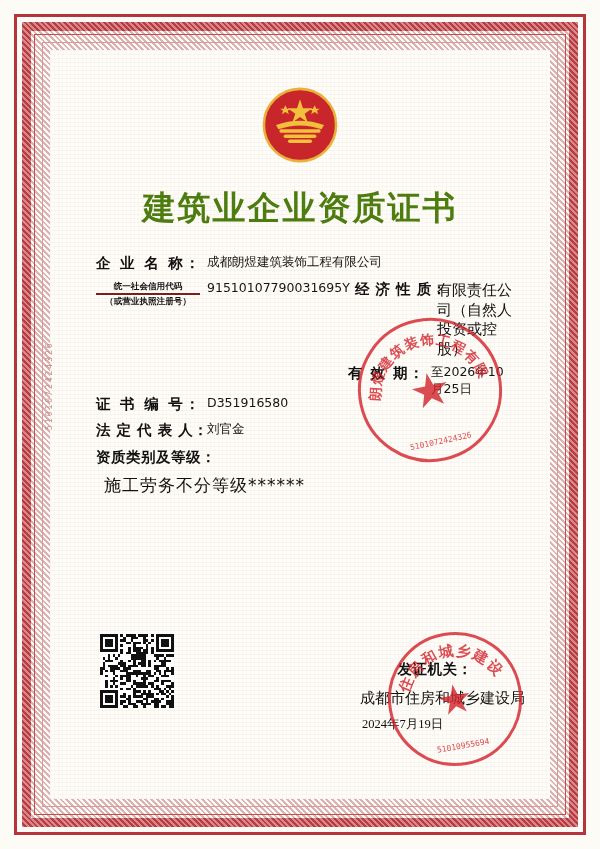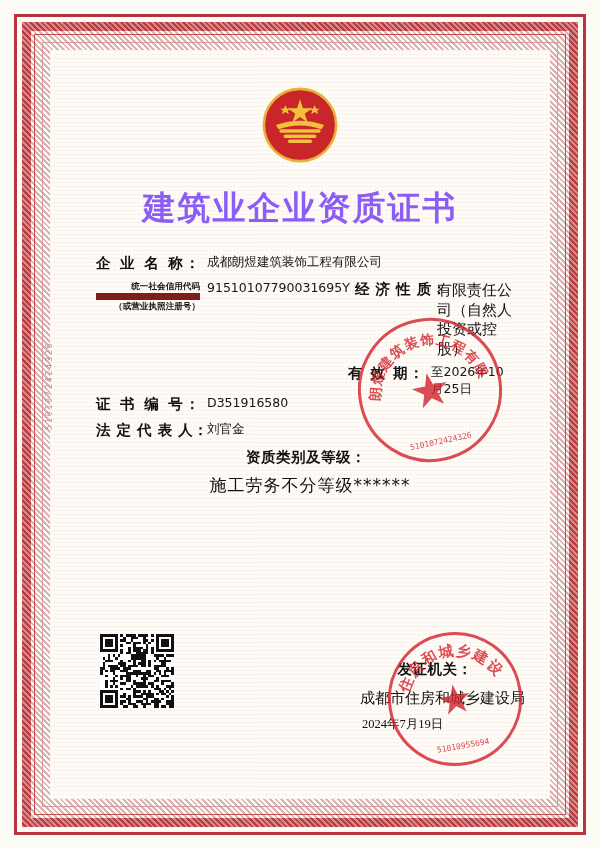--- a/index.html
+++ b/index.html
@@ -94,21 +94,21 @@
   
   .title {
     position: absolute;
     left: 0; right: 0;
     top: 186px;
     text-align: center;
     font-family: "DejaVu Sans", "Liberation Sans", sans-serif;
     font-size: 33px;
     font-weight: bold;
     letter-spacing: 2px;
-    color: #8b5cf6;
+    color: #4d7c0f;
   }
 
   
   .body {
     position: absolute;
     left: 96px;
     top: 254px;
     width: 420px;
     color: #111;
   }
@@ -142,29 +142,29 @@
   .row-code {
     display: flex;
     align-items: flex-start;
     margin-bottom: 6px;
   }
   .code-label {
     width: 104px;
     flex: 0 0 104px;
     font-size: 8.6px;
     line-height: 1.25;
-    text-align: right;
+    text-align: center;
     font-family: "DejaVu Sans", "Liberation Sans", sans-serif;
     font-weight: bold;
     color: #111;
     padding-top: 1px;
   }
   .code-label .l2 {
     display: block;
-    border-top: 7px solid #7f1d1d;
+    border-top: 2px solid #7f1d1d;
     padding-top: 1px;
     margin-top: 1px;
   }
 
   
   .half-left {
     display: flex;
     flex: 0 0 252px;
     align-items: flex-start;
     margin-top: 31px;
@@ -183,21 +183,20 @@
   .val-narrow {
     font-size: 15px;
     line-height: 1.3;
     padding-left: 6px;
     max-width: 120px;
     font-family: Liberation Sans, sans-serif;
   }
 
   .cat-block {
     margin-top: 8px;
-    text-align: center;
   }
   .cat-value {
     font-size: 17px;
     padding-left: 8px;
     margin-top: 7px;
     letter-spacing: 1px;
     font-family: "DejaVu Sans", "Liberation Sans", sans-serif;
   }
 
   

